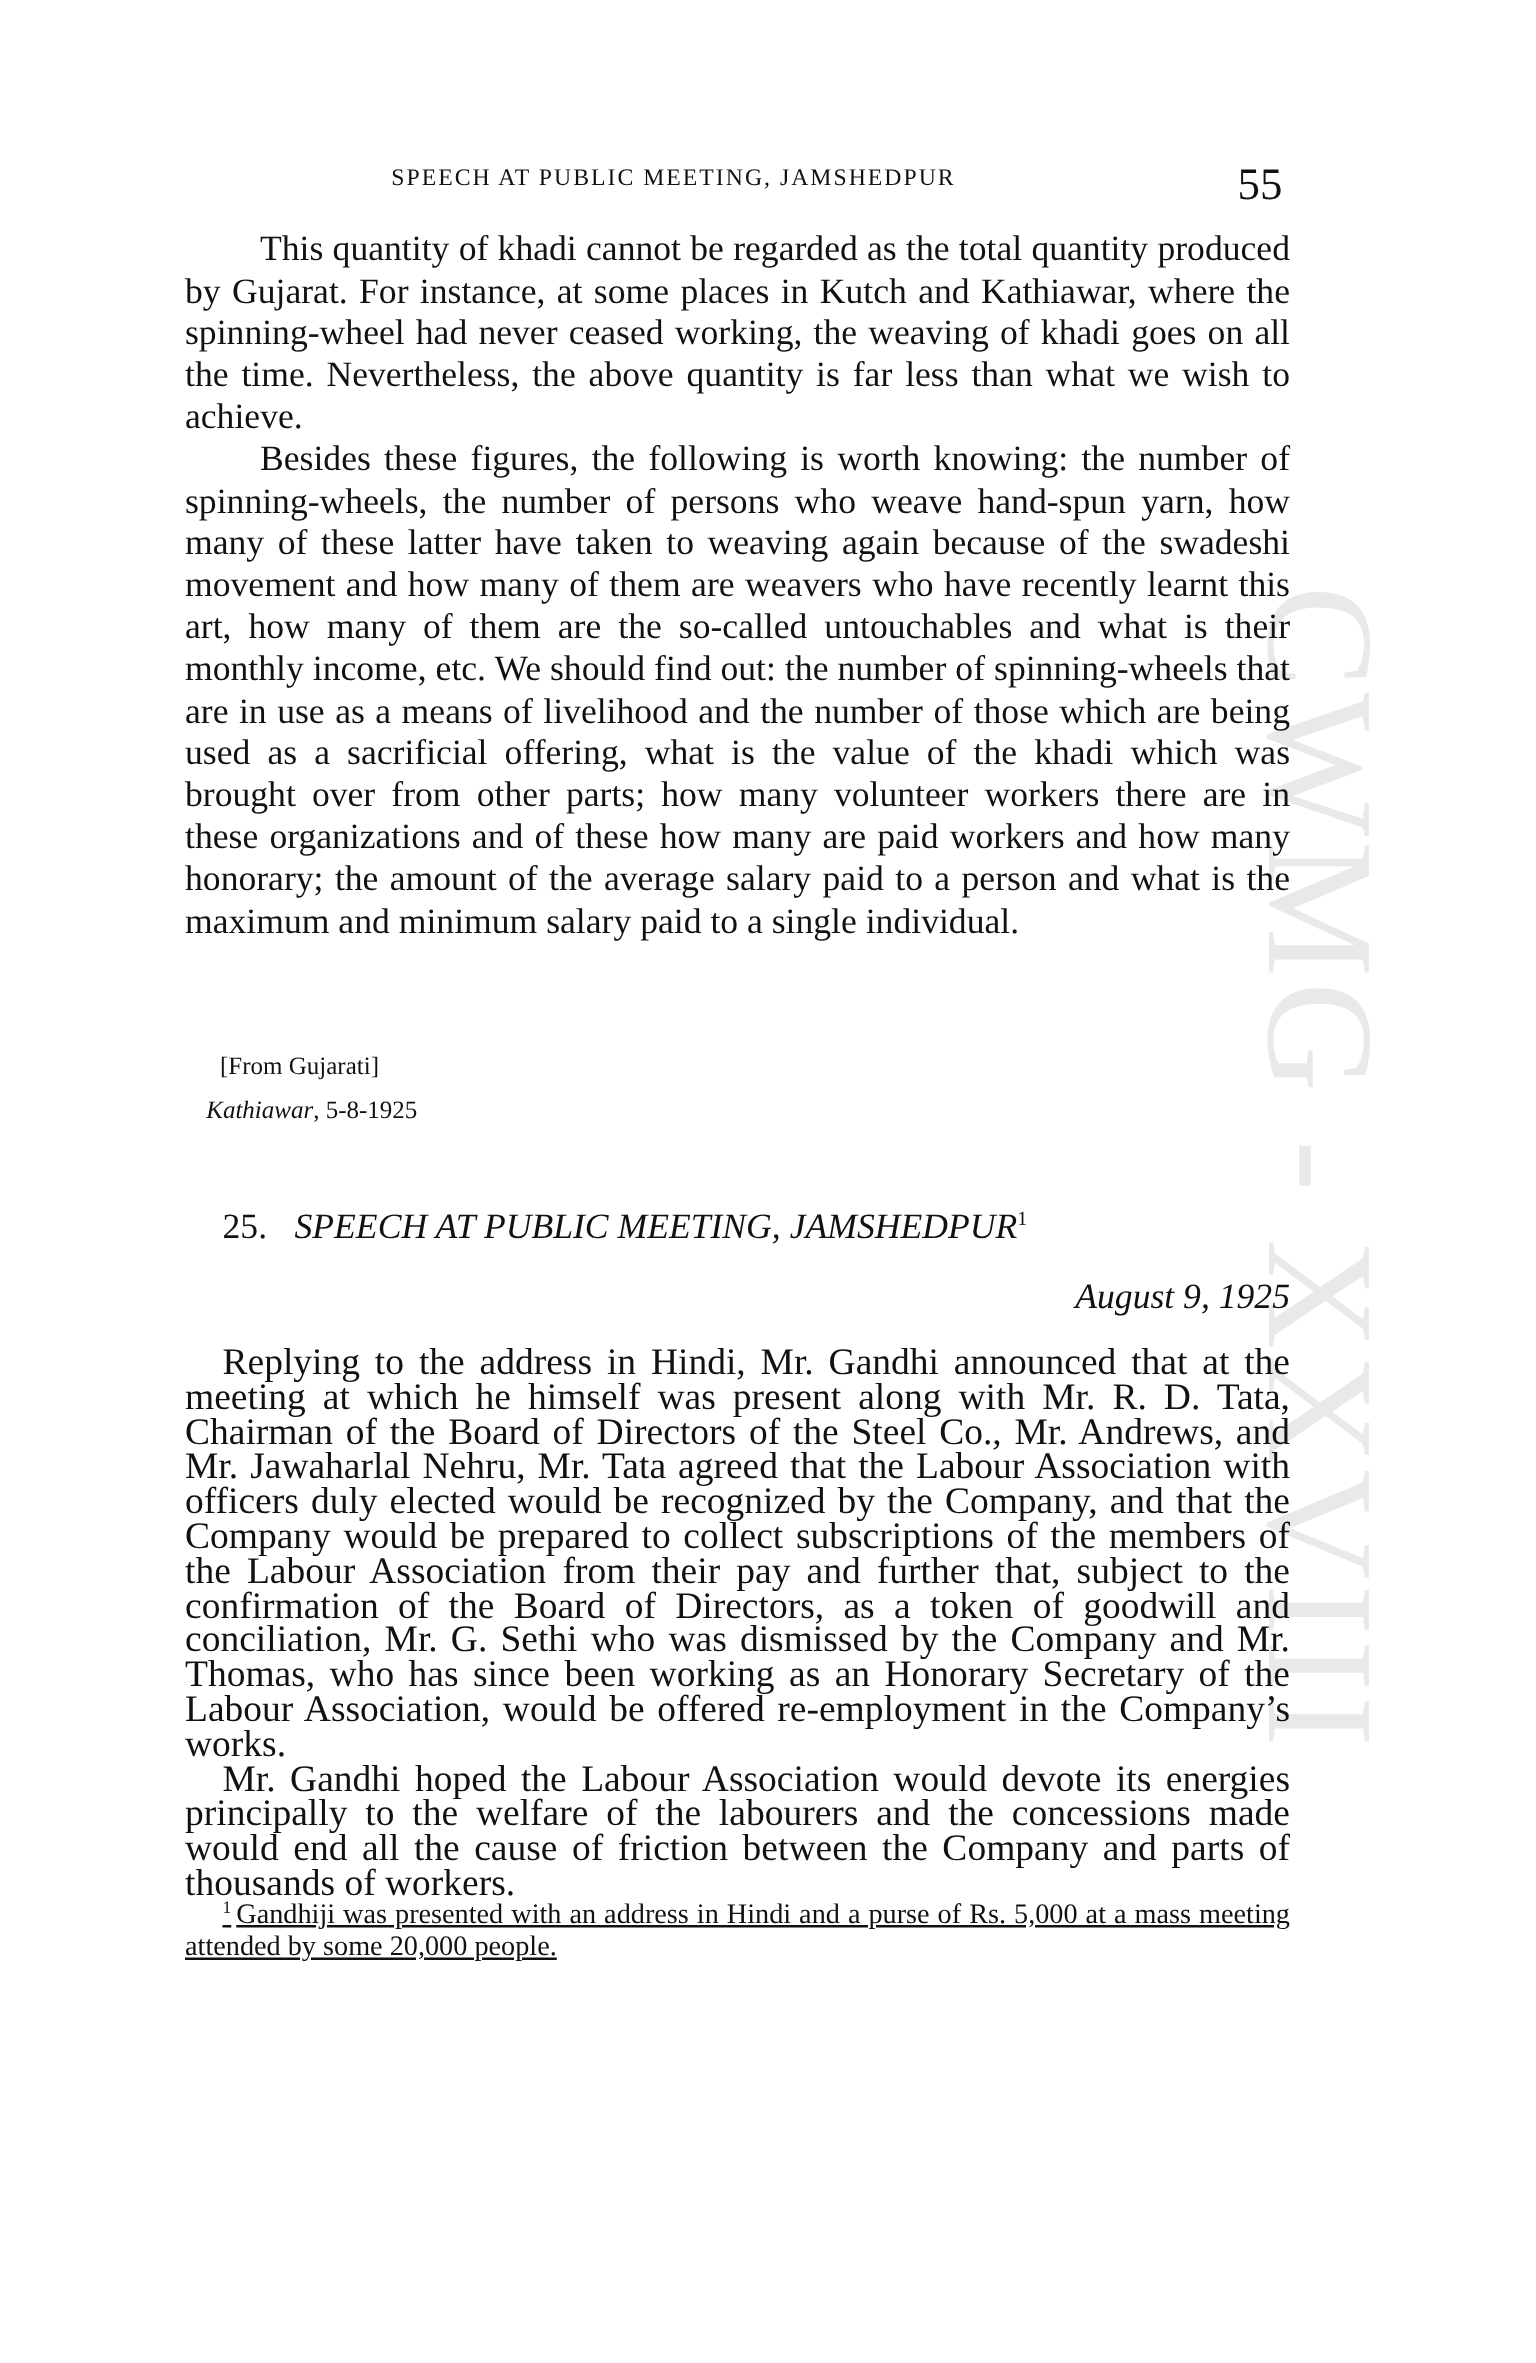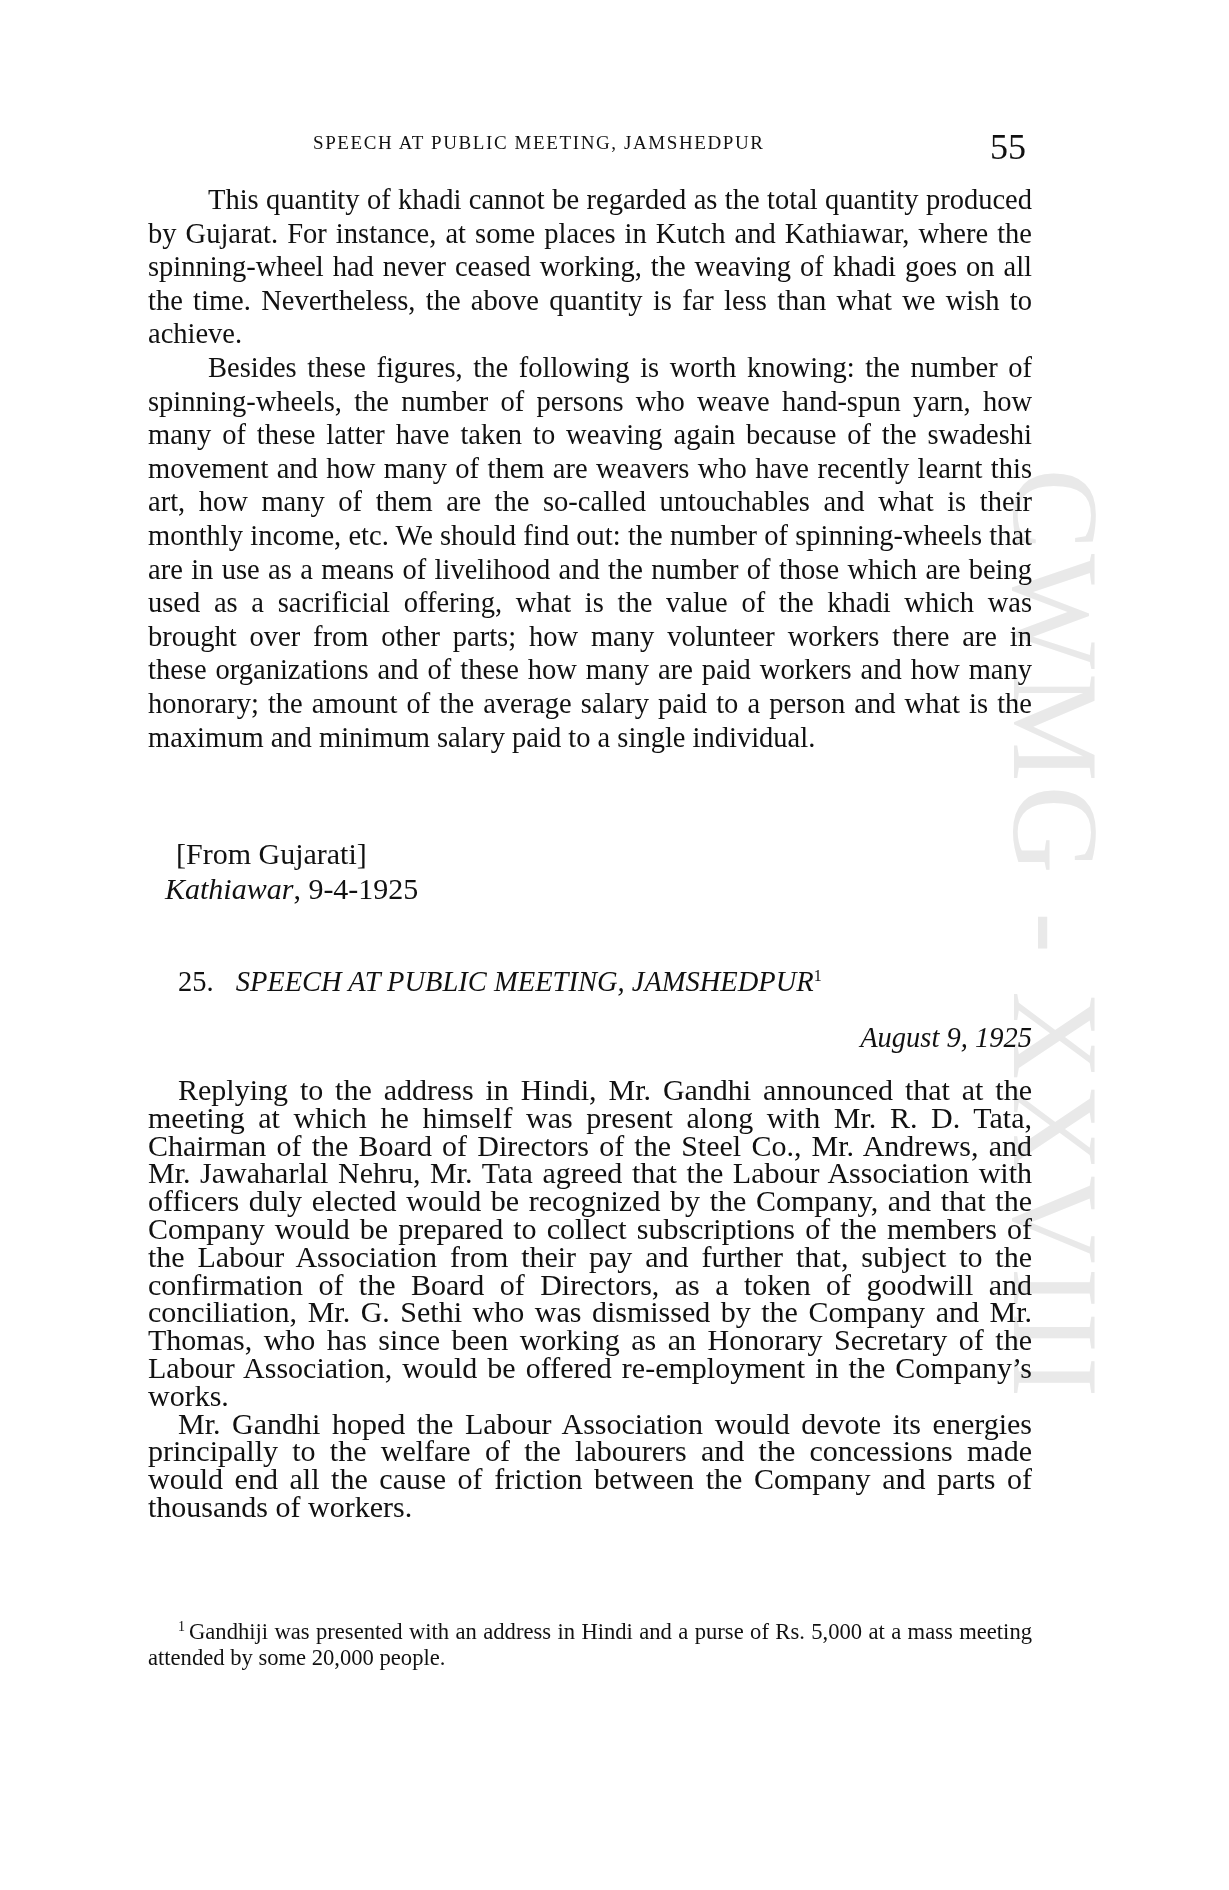--- a/index.html
+++ b/index.html
@@ -10,21 +10,21 @@
                z-index:0; pointer-events:none; }
   .watermark span { position:absolute; left:50%; top:50%; white-space:nowrap;
                transform:translate(-50%,-50%) rotate(90deg);
                font-size:122px; letter-spacing:4px; color:#e9e9e9;
                font-family:"Liberation Serif",serif; }
   .runhead { position:absolute; left:313px; top:132px; font-size:19px; letter-spacing:1.6px; z-index:1; }
   .pagenum { position:absolute; left:990px; top:126px; font-size:36px; z-index:1; }
   .block { position:absolute; left:148px; width:884px; z-index:1; }
   .p1 { font-size:28.5px; line-height:33.6px; text-align:justify; }
   .p1 p { margin:0; text-indent:60px; }
-  .src { font-size:30px; line-height:35px; }
+  .src { font-size:20px; line-height:35px; }
   .src div { margin:0; }
   .src .from { padding-left:28px; }
   .src .nav { padding-left:17px; }
   .src .nav i { font-style:italic; }
   .heading { position:absolute; left:178px; top:966px; font-size:28.5px; font-style:italic; z-index:1; white-space:nowrap;text-align:center; }
   .heading .num { font-style:normal; margin-right:22px; }
   .heading sup { font-size:16px; font-style:normal; vertical-align:10px; }
   .date { position:absolute; right:197px; top:1022px; font-size:28.5px; font-style:italic; z-index:1;text-align:right; }
   .p2 { font-size:30px; line-height:27.8px; text-align:justify; }
   .p2 p { margin:0; text-indent:30px; }
@@ -45,31 +45,31 @@
   <div class="runhead">SPEECH AT PUBLIC MEETING, JAMSHEDPUR</div>
   <div class="pagenum">55</div>
 
   <div class="block p1" style="top:183px;">
     <p>This quantity of khadi cannot be regarded as the total quantity produced by Gujarat. For instance, at some places in Kutch and Kathiawar, where the spinning-wheel had never ceased working, the weaving of khadi goes on all the time. Nevertheless, the above quantity is far less than what we wish to achieve.</p>
     <p>Besides these figures, the following is worth knowing: the number of spinning-wheels, the number of persons who weave hand-spun yarn, how many of these latter have taken to weaving again because of the swadeshi movement and how many of them are weavers who have recently learnt this art, how many of them are the so-called untouchables and what is their monthly income, etc. We should find out: the number of spinning-wheels that are in use as a means of livelihood and the number of those which are being used as a sacrificial offering, what is the value of the khadi which was brought over from other parts; how many volunteer workers there are in these organizations and of these how many are paid workers and how many honorary; the amount of the average salary paid to a person and what is the maximum and minimum salary paid to a single individual.</p>
   </div>
 
   <div class="block src" style="top:836px;">
     <div class="from">[From Gujarati]</div>
-    <div class="nav"><i>Kathiawar</i><span>, 9-4-1925</span></div>
+    <div class="nav"><i>Kathiawar</i><span>, 5-8-1925</span></div>
   </div>
 
   <div class="heading">
     <span class="num">25.</span><span>SPEECH AT PUBLIC MEETING, JAMSHEDPUR</span><sup>1</sup>
   </div>
 
   <div class="date">August 9, 1925</div>
 
   <div class="block p2" style="top:1076px;">
     <p>Replying to the address in Hindi, Mr. Gandhi announced that at the meeting at which he himself was present along with Mr. R. D. Tata, Chairman of the Board of Directors of the Steel Co., Mr. Andrews, and Mr. Jawaharlal Nehru, Mr. Tata agreed that the Labour Association with officers duly elected would be recognized by the Company, and that the Company would be prepared to collect subscriptions of the members of the Labour Association from their pay and further that, subject to the confirmation of the Board of Directors, as a token of goodwill and conciliation, Mr. G. Sethi who was dismissed by the Company and Mr. Thomas, who has since been working as an Honorary Secretary of the Labour Association, would be offered re-employment in the Company’s works.</p>
     <p>Mr. Gandhi hoped the Labour Association would devote its energies principally to the welfare of the labourers and the concessions made would end all the cause of friction between the Company and parts of thousands of workers.</p>
   </div>
 
-  <div class="block foot" style="top:1614px;">
+  <div class="block foot" style="top:1514px;text-decoration:underline;">
     <p><sup>1</sup><span>Gandhiji was presented with an address in Hindi and a purse of Rs. 5,000 at a mass meeting attended by some 20,000 people.</span></p>
   </div>
 
 </div>
 
 </body></html>

